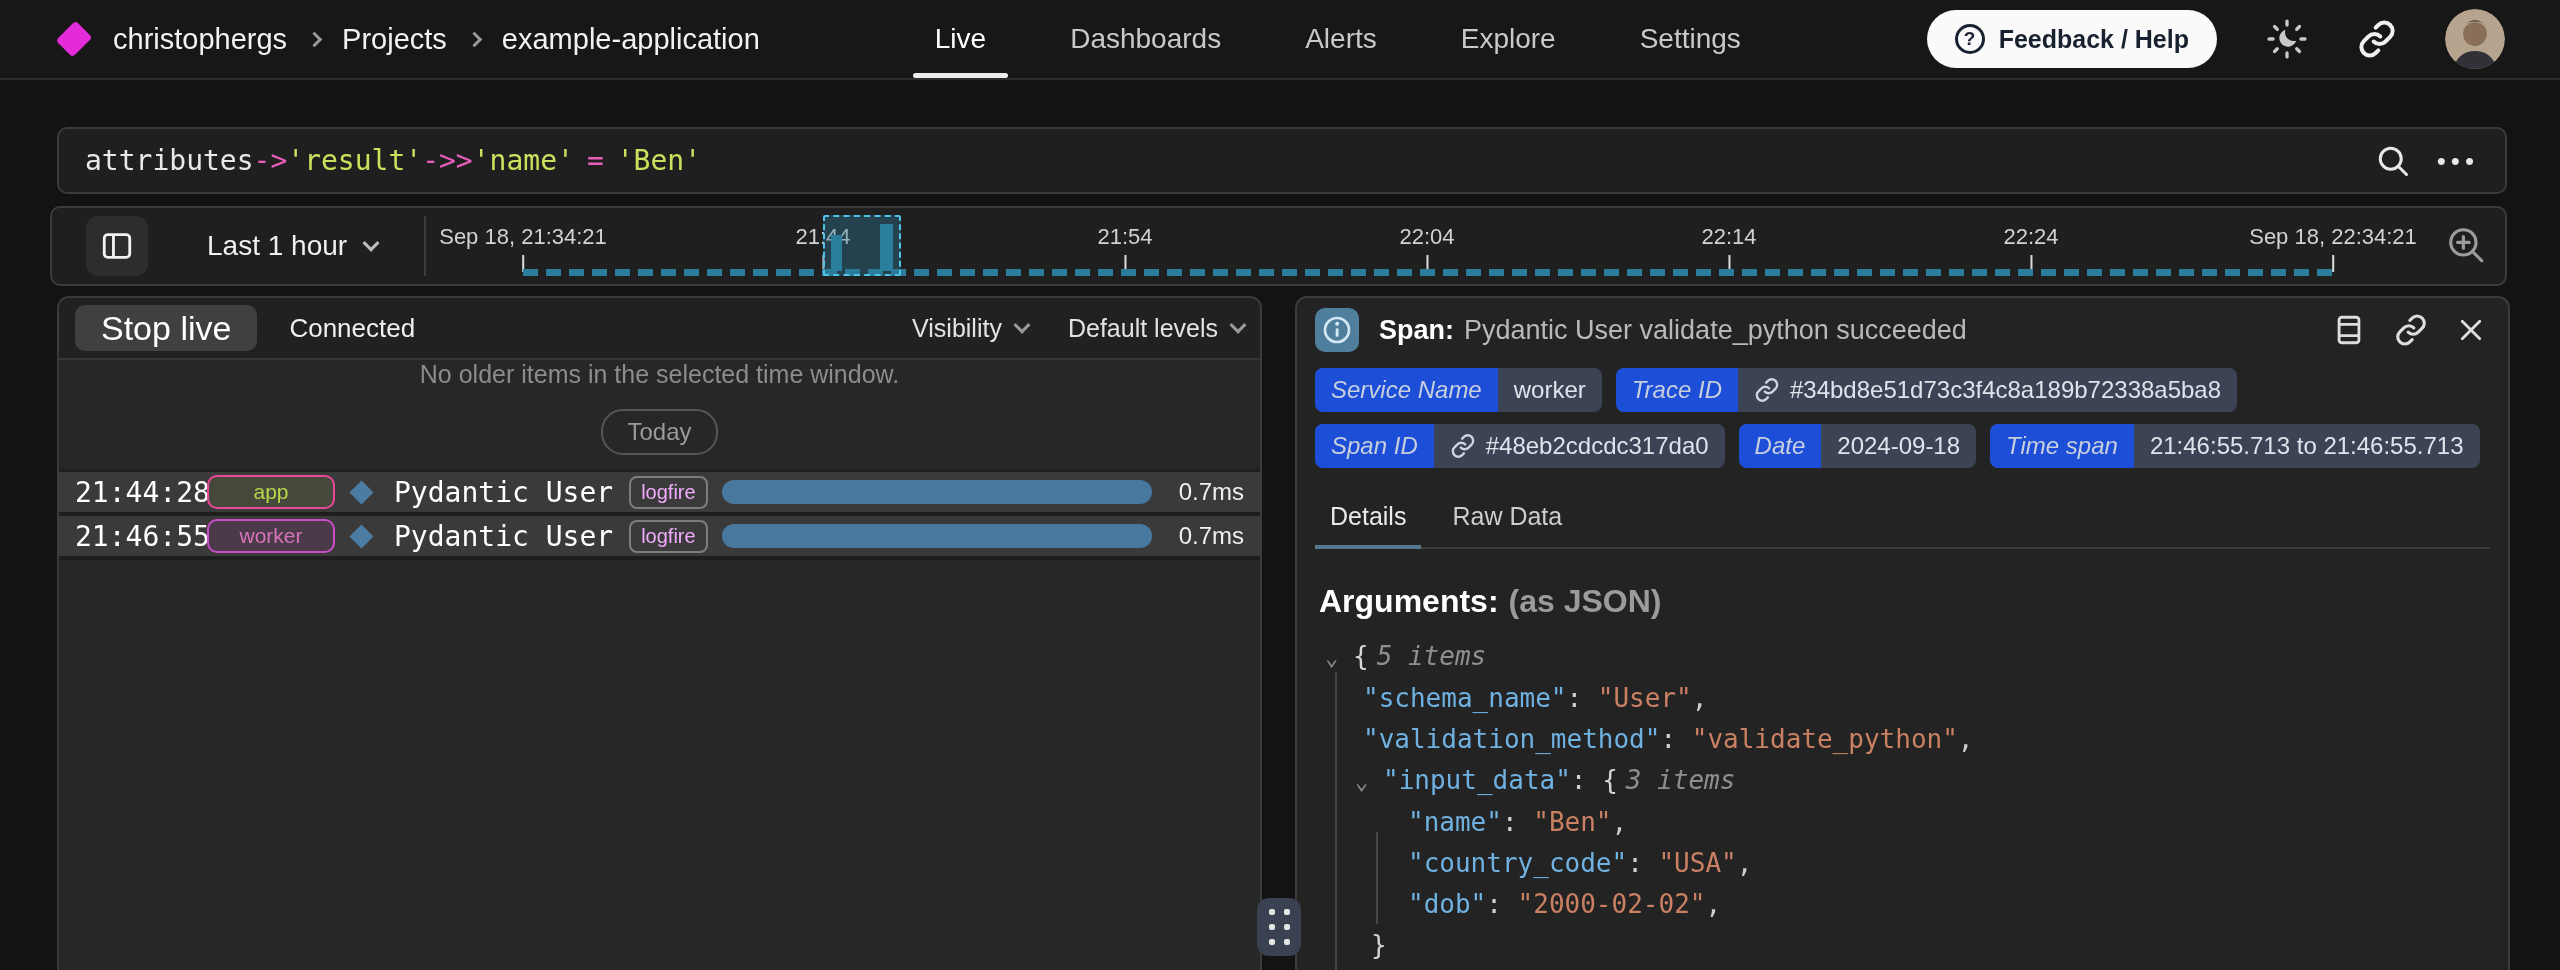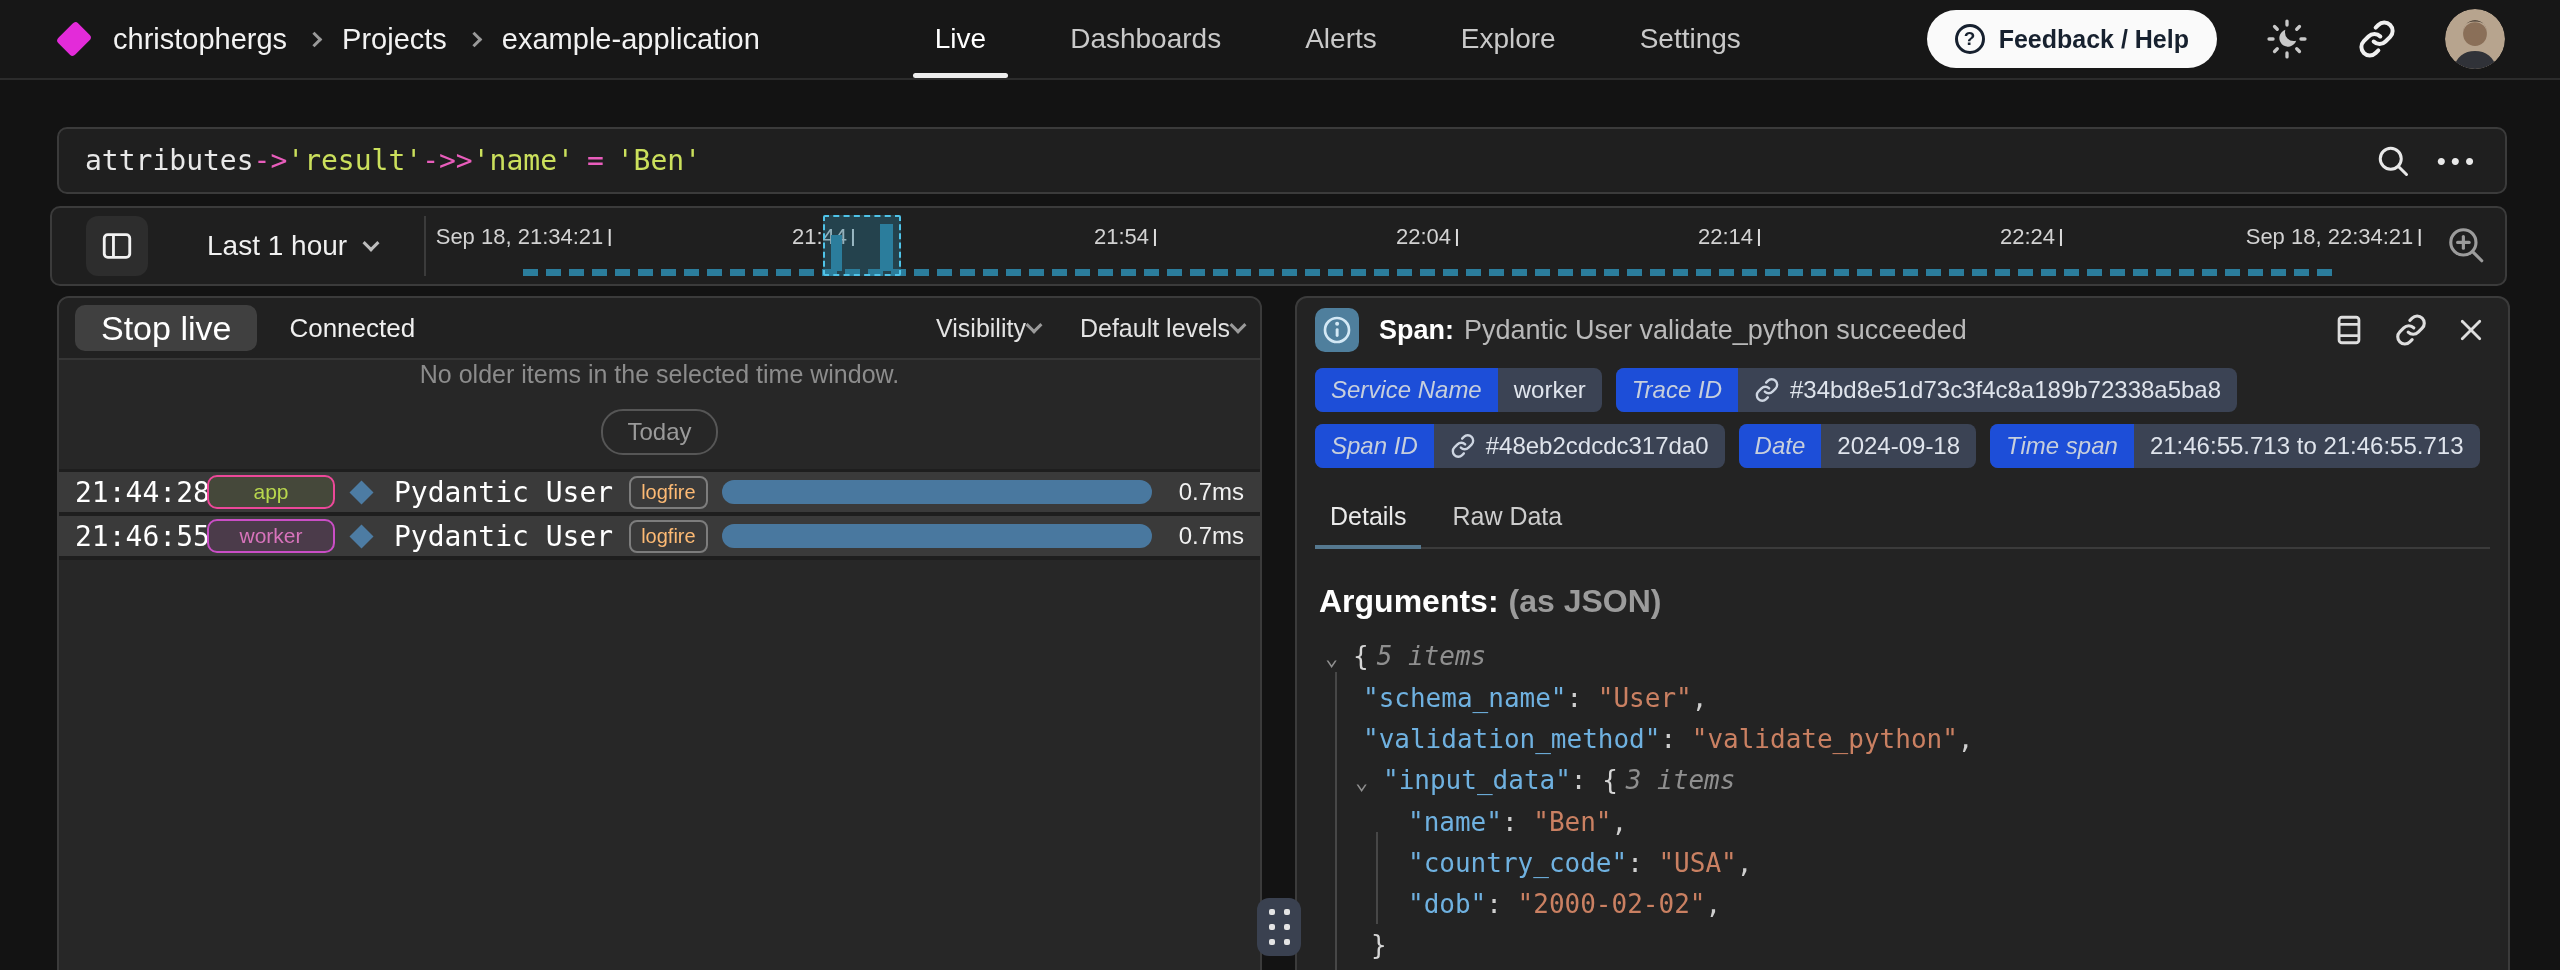--- a/index.html
+++ b/index.html
@@ -63,21 +63,21 @@
     background:#1f1f1f; border:2px solid #3b3b3b; border-radius:10px;padding-left:36px;
   }
   .panel-toggle {
     position:absolute; left:34px; top:8px; width:62px; height:60px;
     background:#2d2d2d; border:none; border-radius:12px;
     display:flex; align-items:center; justify-content:center;
   }
   .range-select { position:absolute; left:155px; top:0; height:76px; display:flex; align-items:center; gap:18px; font-size:28px; color:#f0f0f0; background:none; border:none; }
   .chev-down { width:12px; height:12px; border-right:3px solid #bdbdbd; border-bottom:3px solid #bdbdbd; transform:rotate(45deg) translate(-2px,-2px); }
   .tl-divider { position:absolute; left:372px; top:8px; bottom:8px; width:2px; background:#3b3b3b; }
-  .tl-tick { position:absolute; top:16px; transform:translateX(-50%); display:flex; align-items:center; gap:5px; }
+  .tl-tick { position:absolute; top:16px; transform:translateX(-50%); display:flex; flex-direction:column; align-items:center; gap:5px; }
   .tl-tick-label { font-size:22px; color:#d2d2d2; white-space:nowrap; }
   .tl-tick-mark { width:2px; height:17px; background:#dcdcdc; }
   .tl-baseline {
     position:absolute; left:471px; width:1810px; top:61px; height:7px;
     background:repeating-linear-gradient(90deg,#2b7d9c 0 15px,transparent 15px 23px);
   }
   .tl-selection {
     position:absolute; left:771px; top:7px; width:78px; height:61px;
     border:2px dashed #4fc3e8; background:rgba(45,124,153,0.38); border-radius:2px;
   }
@@ -88,21 +88,21 @@
 
   
   .left-panel {
     position:absolute; left:57px; top:296px; width:1205px; height:700px;
     background:#272727; border:2px solid #3b3b3b; border-radius:12px; overflow:hidden;
   }
   .lp-header { height:62px; background:#212121; border-bottom:2px solid #363636; display:flex; align-items:center; padding:0 16px; }
   .stop-live { background:#404040; color:#fff; border:none; border-radius:10px; height:46px; padding:0 26px; font-size:34px; }
   .lp-status { margin-left:32px; font-size:26px; color:#f0f0f0; }
   .lp-dropdowns { margin-left:auto; display:flex; gap:40px; }
-  .lp-dd { display:flex; align-items:center; gap:2px; font-size:25px; color:#e3e3e3; background:none; border:none; }
+  .lp-dd { display:flex; align-items:center; gap:14px; font-size:25px; color:#e3e3e3; background:none; border:none; }
   .lp-dd .chev-down { border-color:#9a9a9a; }
   .lp-empty { text-align:center; font-size:25px; color:#8c8c8c; }
   .today-pill {
     display:block; margin:20px auto 0; width:fit-content;
     border:2px solid #565656; color:#9a9a9a; background:none;
     border-radius:22px; padding:7px 24px; font-size:24px;
   }
   .lp-rows { margin-top:14px; border-top:3px solid #1e1e1e; }
   .lp-row {
     height:44px; background:#3a3a3a; border-bottom:4px solid #1e1e1e;
@@ -110,21 +110,21 @@
   }
   .row-time { font-family:"DejaVu Sans Mono",monospace; font-size:28px; color:#ffffff; width:132px; flex:none; }
   .row-tag {
     width:128px; height:34px; border-radius:10px; flex:none;
     display:flex; align-items:center; justify-content:center; font-size:21px;
   }
   .tag-app    { border:2px solid #ec4899; color:#b8d64d; background:rgba(165,201,63,0.10); }
   .tag-worker { border:2px solid #ca4ec6; color:#d773bb; background:rgba(202,78,198,0.12); }
   .row-diamond { width:17px; height:17px; background:#4d7ca3; transform:rotate(45deg); margin:0 16px 0 18px; flex:none; }
   .row-name { font-family:"DejaVu Sans Mono",monospace; font-size:28px; color:#ffffff; margin-left:8px; }
-  .row-badge { border:2px solid #7d7d7d; color:#fdba74; border-radius:8px; font-size:20px; padding:3px 10px; margin-left:16px; flex:none; }
+  .row-badge { border:2px solid #7d7d7d; color:#f0abfc; border-radius:8px; font-size:20px; padding:3px 10px; margin-left:16px; flex:none; }
   .row-bar { width:430px; height:24px; background:#49789f; border-radius:12px; margin-left:14px; flex:none; }
   .row-duration { margin-left:auto; font-size:24px; color:#f0f0f0; }
 
   .right-panel {
     position:absolute; left:1295px; top:296px; width:1215px; height:700px;
     background:#232323; border:2px solid #3b3b3b; border-radius:12px; overflow:hidden;
   }
   .rp-header { height:64px; display:flex; align-items:center; gap:20px; padding:0 22px 0 18px; }
   .info-icon { width:44px; height:44px; border-radius:10px; background:#4f7f9d; display:flex; align-items:center; justify-content:center; flex:none; }
   .rp-title { font-size:27px; white-space:nowrap; overflow:hidden; }

